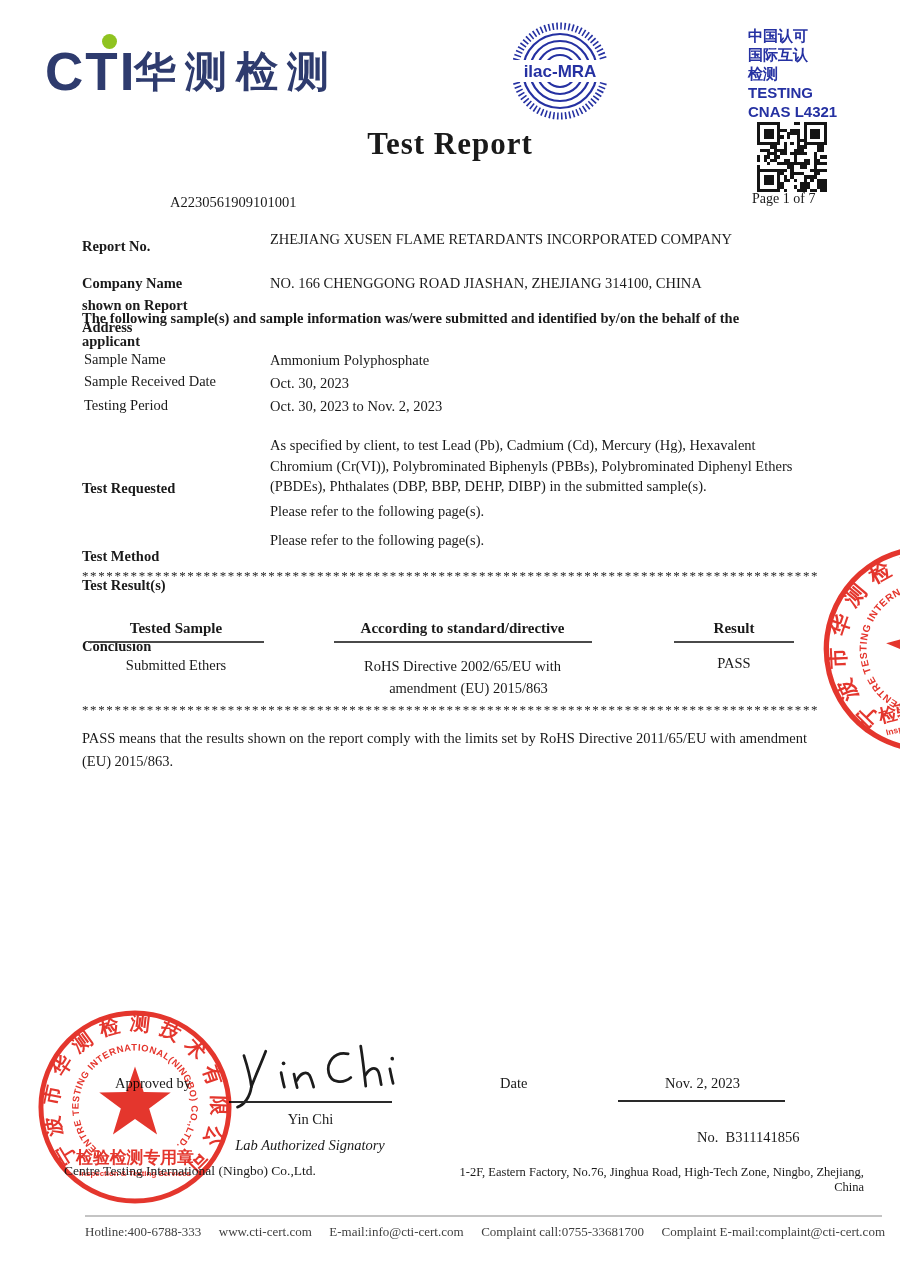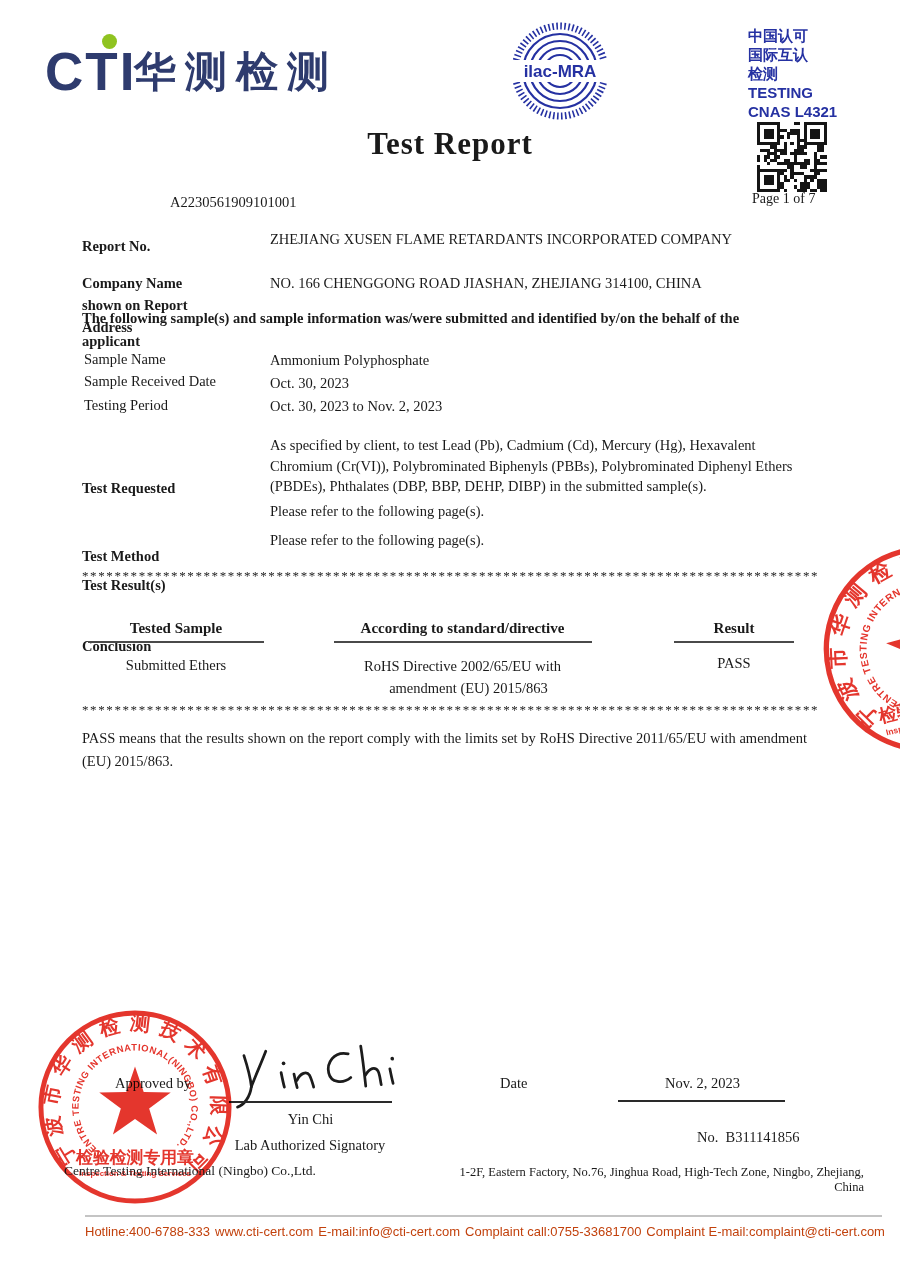--- a/index.html
+++ b/index.html
@@ -31,21 +31,21 @@
   .tline{height:2px;background:#4a4a4a;}
   .tcell{font-size:14.5px;text-align:center;line-height:22px;}
   .note{font-size:14.5px;line-height:23px;width:728px;}
   
   .sigline{height:1.5px;background:#2a2a2a;}
   .small{font-size:14.5px;}
   .addrline{font-size:12.5px;}
   
   .footline{height:1.5px;background:#c4c4c4;}
   .footer{display:flex;justify-content:space-between;width:800px;
-          font-family:Liberation Sans, sans-serif;font-size:13px;color:#c2410c;}
+          font-family:Liberation Serif, serif;font-size:13px;color:#404040;}
   .stamp{mix-blend-mode:multiply;opacity:.92;}
 </style>
 </head>
 <body>
 
 <div id="page">
 
   <div class="abs cti-text" style="left:45px;top:45px;">CTI</div>
   <div class="abs cti-dot" style="left:102px;top:34px;"></div>
   <div class="abs cti-cn" style="left:134px;top:51px;">华测检测</div>
@@ -596,21 +596,21 @@
         <path d="M140,4 C142,20 143,34 144,48"></path>
         <path d="M144,36 C149,28 155,27 158,32 C160,36 160,42 161,47"></path>
         <path d="M171,30 C172,36 173,42 174,46"></path>
       </g>
       <circle cx="55" cy="20" r="2" fill="#1c1c1c"></circle>
       <circle cx="174" cy="19" r="2" fill="#1c1c1c"></circle>
     </svg>
   </div>
   <div class="abs sigline" style="left:229px;top:1101px;width:163px;"></div>
   <div class="abs small" style="left:229px;top:1111px;width:163px;text-align:center;">Yin Chi</div>
-  <div class="abs small" style="left:210px;top:1137px;width:200px;text-align:center;">Lab Authorized Signatory</div>
+  <div class="abs small" style="left:210px;top:1137px;width:200px;text-align:center;font-style:italic;">Lab Authorized Signatory</div>
 
   <div class="abs small" style="left:500px;top:1075px;">Date</div>
   <div class="abs small" style="left:620px;top:1075px;width:165px;text-align:center;">Nov. 2, 2023</div>
   <div class="abs sigline" style="left:618px;top:1100px;width:167px;"></div>
 
   <div class="abs small" style="left:697px;top:1129px;">
     <span>No.</span>&nbsp;&nbsp;<span>B311141856</span>
   </div>
 
   <div class="abs stamp" id="stamp-left" style="left:36px;top:1008px;width:198px;height:198px;">

